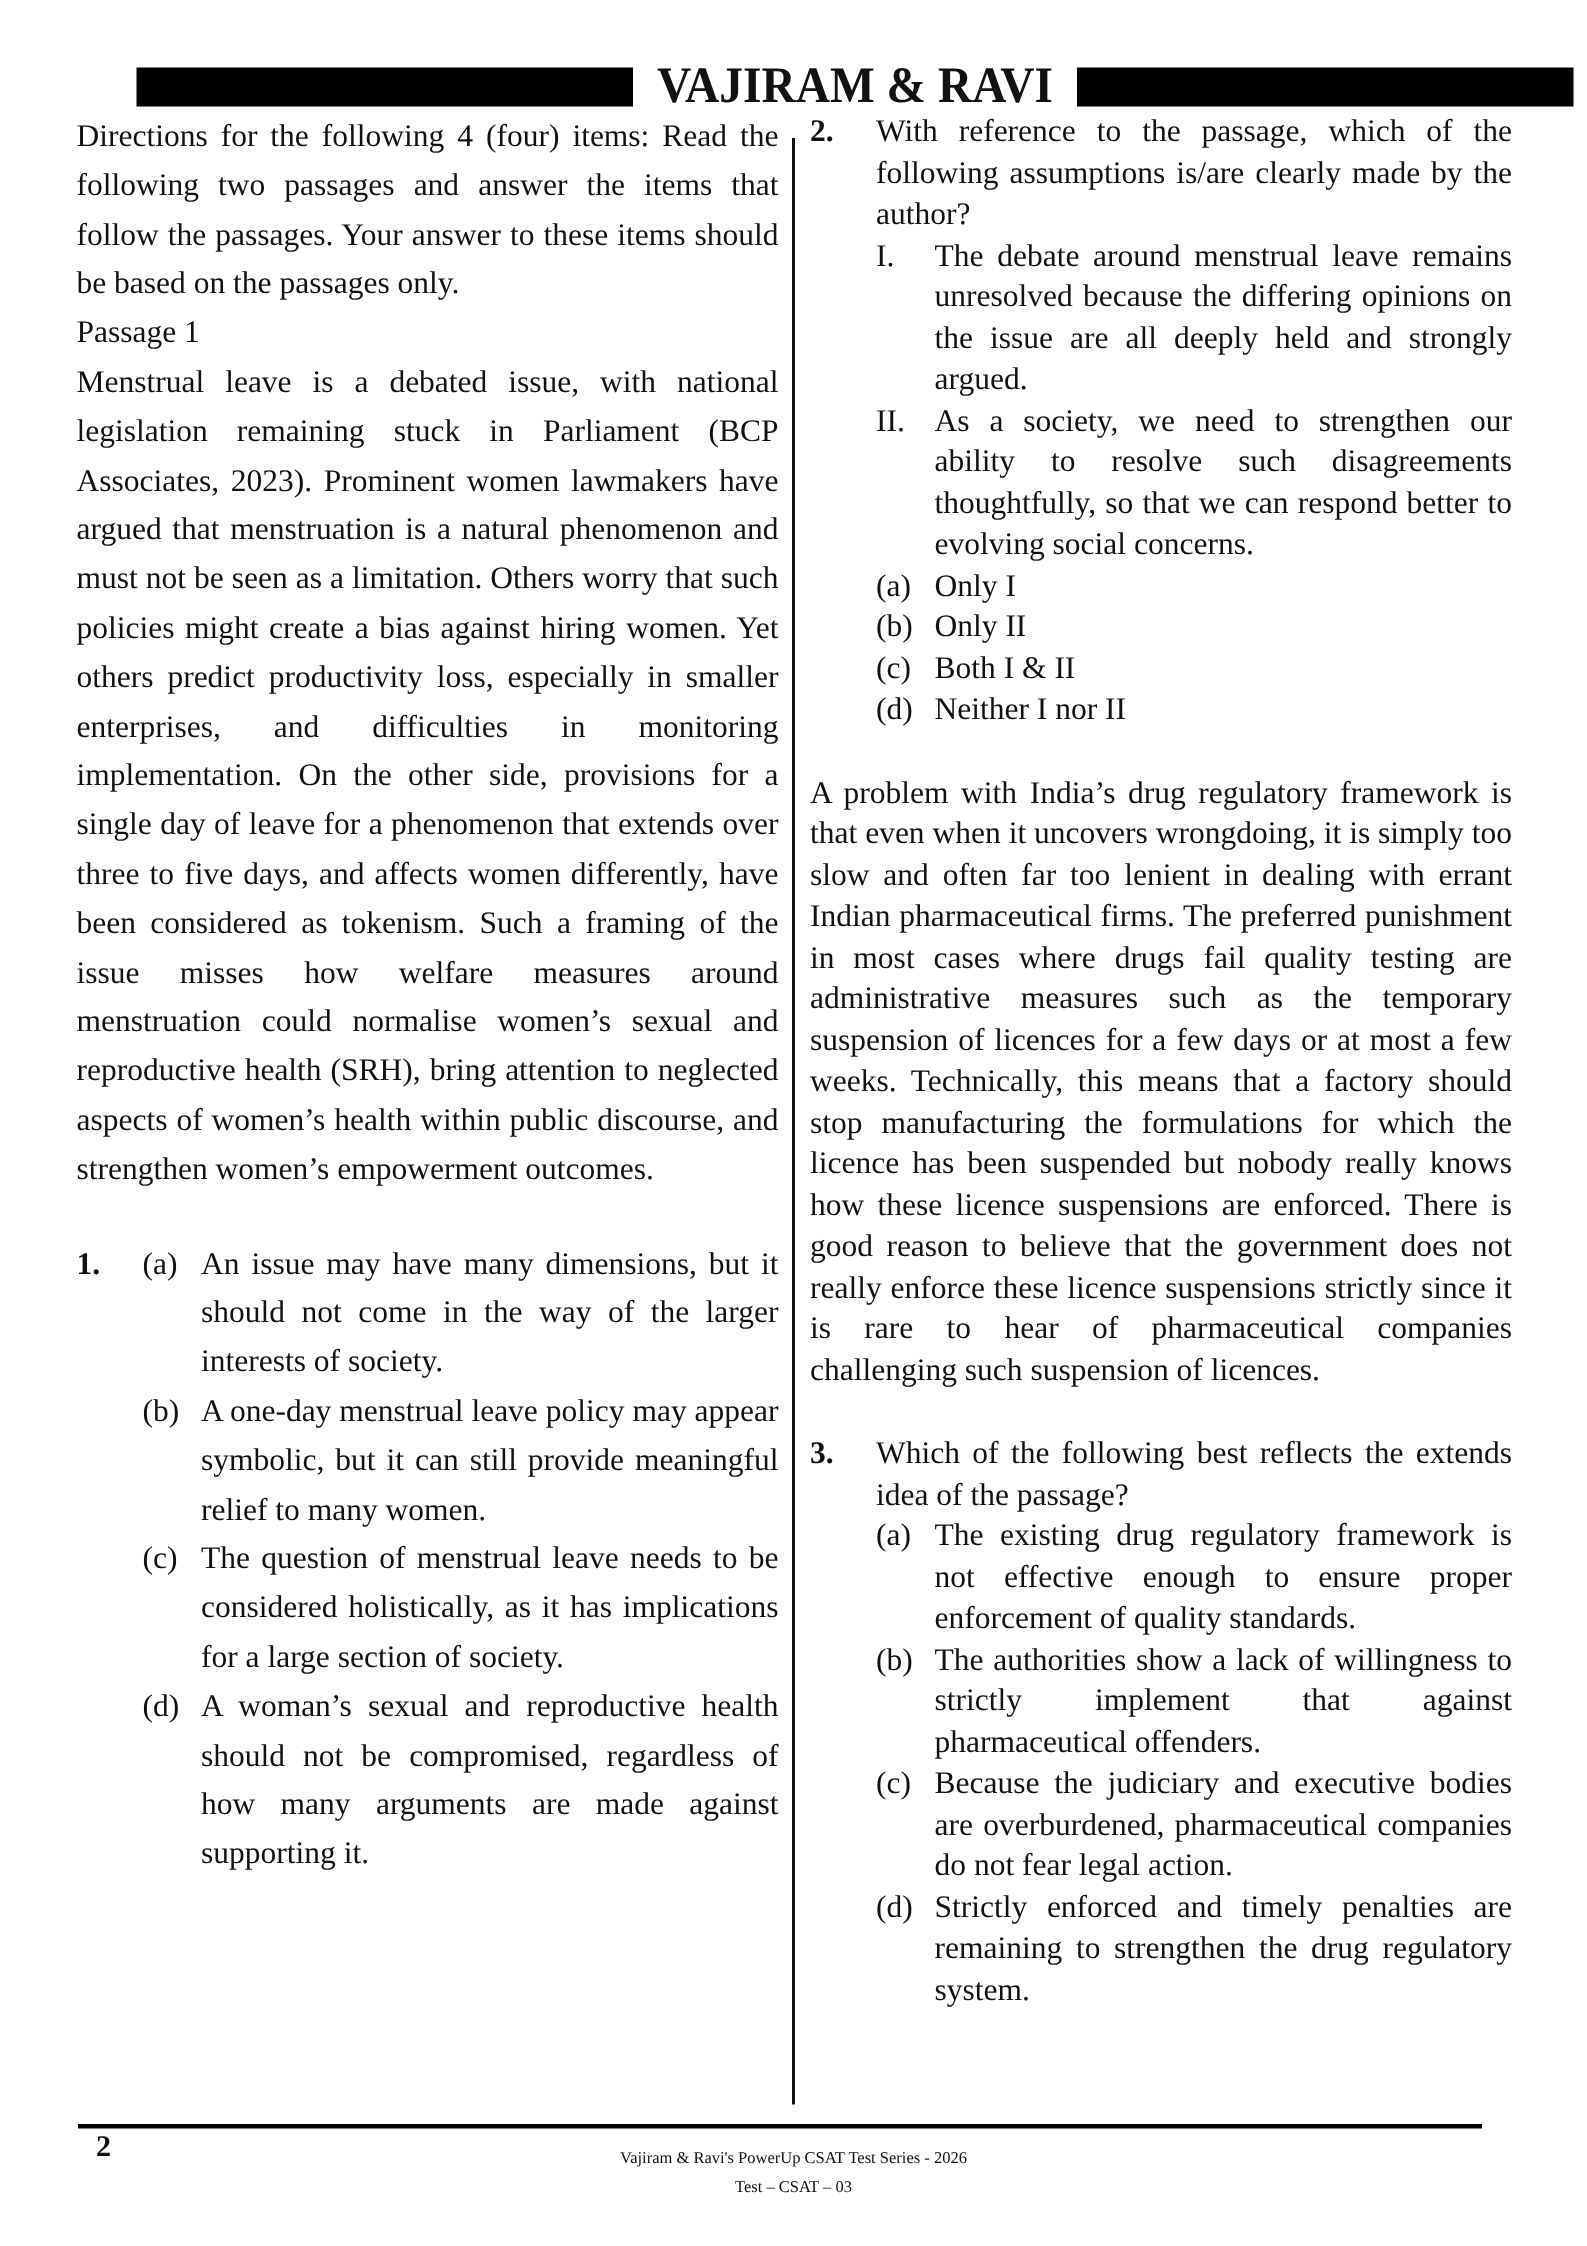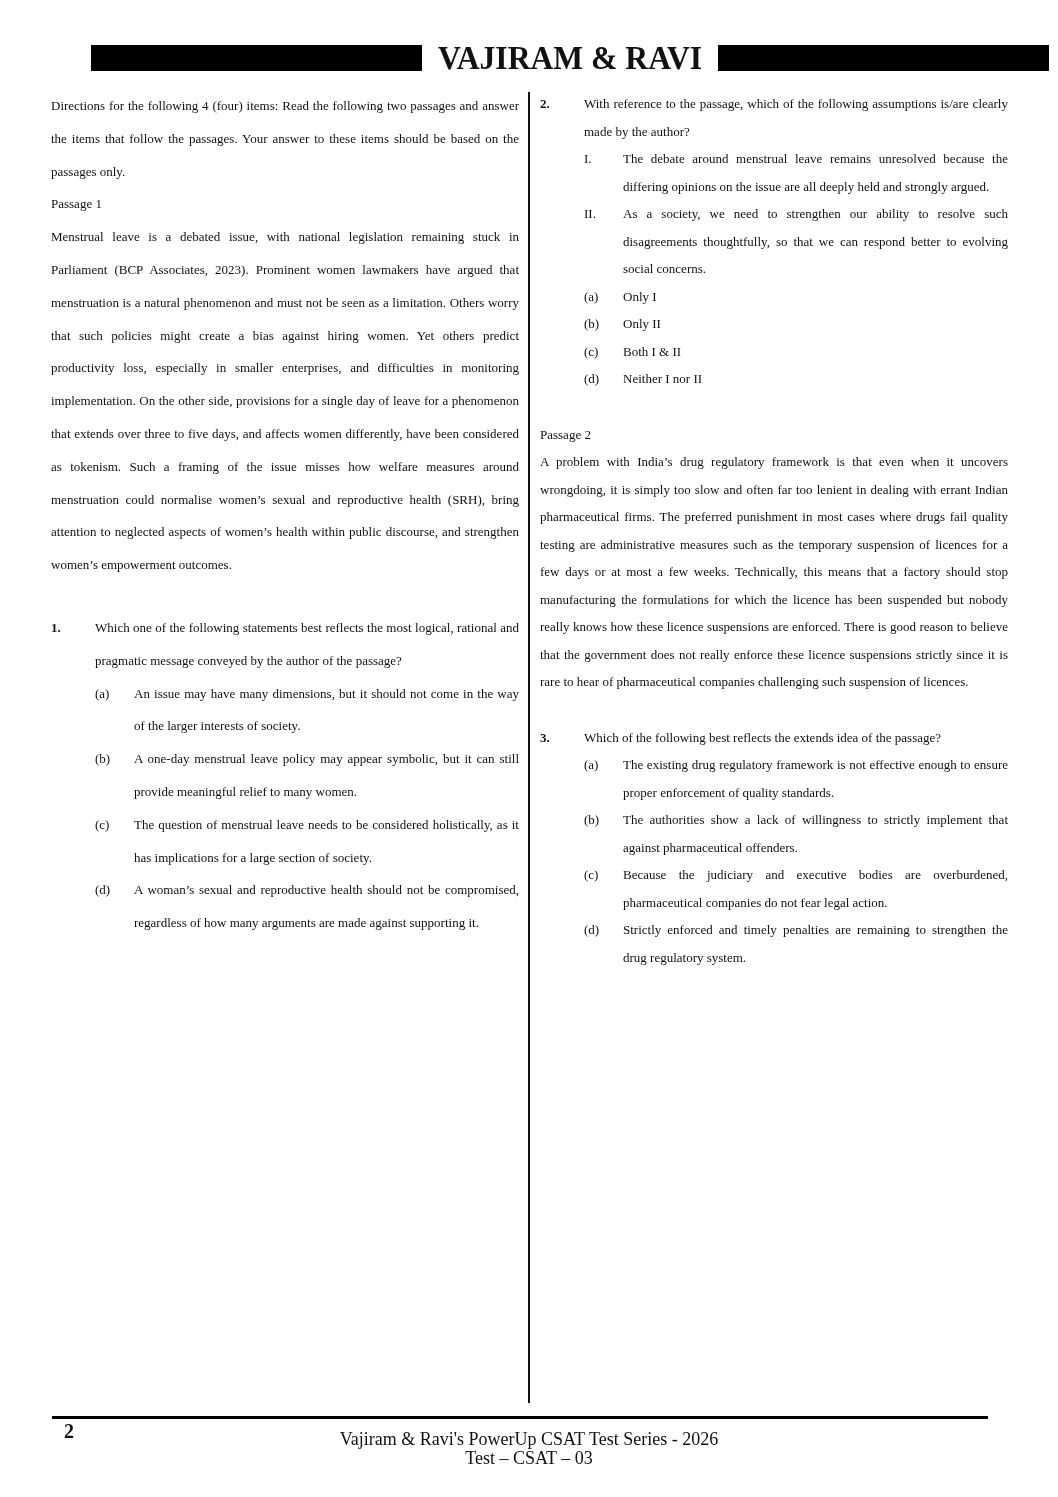--- a/index.html
+++ b/index.html
@@ -12,21 +12,21 @@
     position: absolute; left: 50px; top: 40px; width: 958px; height: 36px;
     display: flex; align-items: center; margin-left: 41px;
   }
   .header .bar { height: 26px; background: #000; flex: 1; }
   .header .title {
     font-family: "Liberation Serif", serif; font-weight: bold;
     font-size: 34px; letter-spacing: 0px; padding: 0 6px; line-height: 36px;
     transform: scaleX(0.93); white-space: nowrap;
   }
   .col {
-    position: absolute; top: 90px; font-size: 13px; line-height: 32.8px;
+    position: absolute; top: 74px; font-size: 21px; line-height: 32.8px;
     text-align: justify;
   }
   .col-left { left: 51px; width: 468px; }
   .col-right { left: 540px; width: 468px; line-height: 27.5px; }
   .divider {
     position: absolute; left: 528px; top: 92px; width: 2px; height: 1311px;
     background: #111;
   }
   p { margin: 0; }
   .q { display: flex; }
@@ -40,41 +40,40 @@
   .gap-s { height: 30px; }
   .gap-m { height: 28px; }
   .footer-rule {
     position: absolute; left: 52px; top: 1416px; width: 936px; height: 3px; background: #000;
   }
   .page-num {
     position: absolute; left: 64px; top: 1420px; font-weight: bold; font-size: 20px;
   }
   .footer-text {
     position: absolute; left: 0; width: 1058px; top: 1430px; text-align: center;
-    font-size: 18px; line-height: 19px;
+    font-size: 11px; line-height: 19px;
   }
 </style>
 </head>
 <body>
 
 <div class="header">
   <div class="bar"></div>
   <div class="title">VAJIRAM &amp; RAVI</div>
   <div class="bar"></div>
 </div>
 
 <div class="col col-left">
   <p>Directions for the following 4 (four) items: Read the following two passages and answer the items that follow the passages. Your answer to these items should be based on the passages only.</p>
   <p>Passage 1</p>
   <p>Menstrual leave is a debated issue, with national legislation remaining stuck in Parliament (BCP Associates, 2023). Prominent women lawmakers have argued that menstruation is a natural phenomenon and must not be seen as a limitation. Others worry that such policies might create a bias against hiring women. Yet others predict productivity loss, especially in smaller enterprises, and difficulties in monitoring implementation. On the other side, provisions  for a single day of leave for a phenomenon that extends over three to five days, and affects women differently, have been considered as tokenism. Such a framing of the issue misses  how welfare measures around menstruation could normalise women’s sexual and reproductive health (SRH), bring attention to neglected aspects of women’s health within public discourse, and strengthen women’s empowerment outcomes.</p>
   <div class="gap-s"></div>
   <div class="q">
     <div class="qnum">1.</div>
     <div class="qbody">
-      <p>Which one of the following statements best reflects the most logical, rational and pragmatic message conveyed by the author of the passage?</p>
       <div class="opt">
         <span class="optlabel">(a)</span>
         <span class="opttext">An issue may have many dimensions,  but it should not come in the way of the larger interests of society.</span>
       </div>
       <div class="opt">
         <span class="optlabel">(b)</span>
         <span class="opttext">A one-day menstrual leave policy may appear symbolic, but it can still provide meaningful relief to many women.</span>
       </div>
       <div class="opt">
         <span class="optlabel">(c)</span>
@@ -115,21 +114,20 @@
         <span class="optlabel">(c)</span>
         <span class="opttext">Both I &amp; II</span>
       </div>
       <div class="opt">
         <span class="optlabel">(d)</span>
         <span class="opttext">Neither I nor II</span>
       </div>
     </div>
   </div>
   <div class="gap-m"></div>
-  <p>Passage 2</p>
   <p>A problem with India’s drug regulatory framework is that even when it uncovers wrongdoing, it is simply too slow and often far too lenient in dealing with errant Indian pharmaceutical firms. The preferred punishment in most cases where drugs fail quality testing are administrative measures such as the temporary suspension of licences for a few days or at most  a few weeks. Technically, this means that a factory should stop manufacturing the formulations for which the licence has been suspended but nobody really knows how these licence suspensions are enforced. There is good reason to believe that the government does not really enforce these licence suspensions strictly since it is rare to hear of pharmaceutical companies challenging such suspension of licences.</p>
   <div class="gap-m"></div>
   <div class="q">
     <div class="qnum">3.</div>
     <div class="qbody">
       <p>Which of the following best reflects the extends idea of the passage?</p>
       <div class="opt">
         <span class="optlabel">(a)</span>
         <span class="opttext">The existing drug regulatory framework is not effective enough to ensure proper enforcement of quality standards.</span>
       </div>

